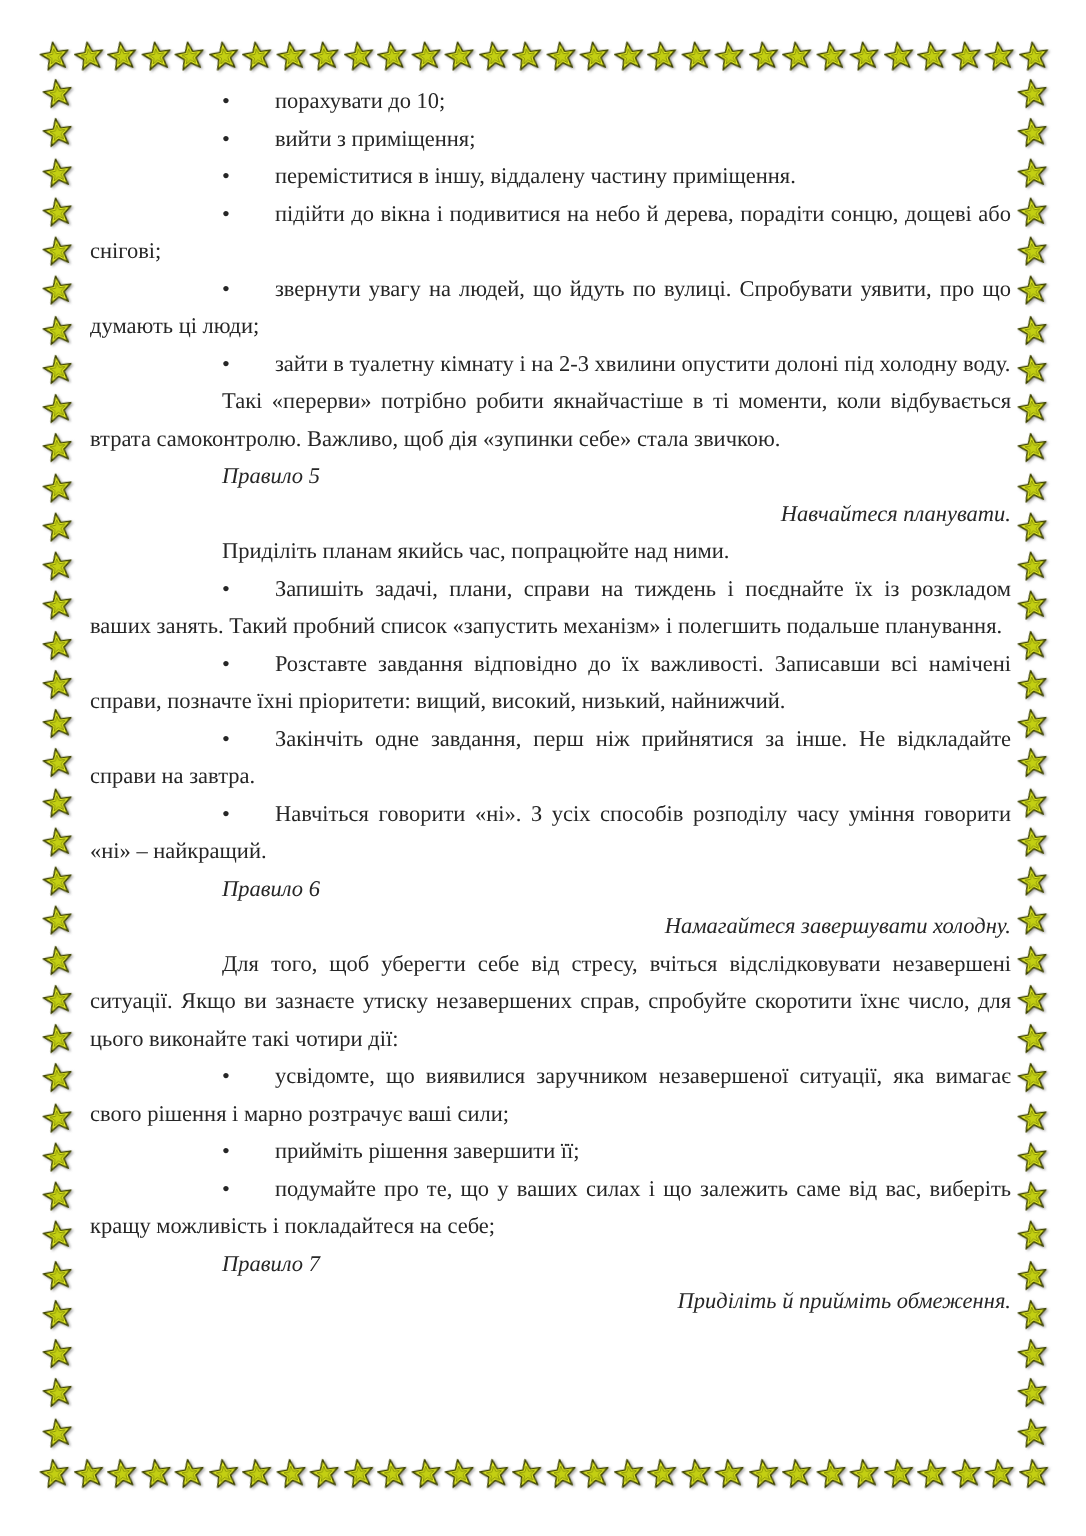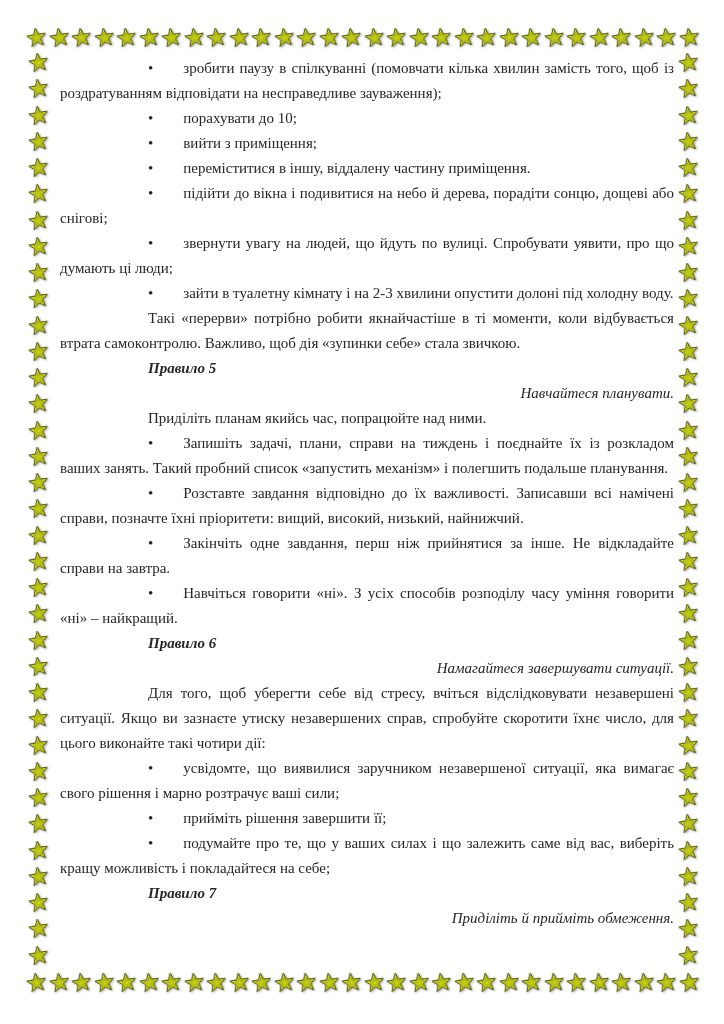--- a/index.html
+++ b/index.html
@@ -56,21 +56,21 @@
     left: 60px;
     width: 614px;
   }
   .content p {
     margin: 0;
     font-size: 15px;
     line-height: 25px;
     text-indent: 88px;
   }
   p.body, p.bullet { text-align: justify; }
-  p.rule-heading { font-weight: bold; font-style: italic; text-align: left; }
+  p.rule-heading { font-weight: normal; font-style: italic; text-align: left; }
   p.rule-subtitle { font-style: italic; text-align: right; }
   .bullet-char { display: inline-block; text-indent: 0; }
   .bullet-tab { display: inline-block; width: 30px; text-indent: 0; }
 </style>
 </head>
 <body>
 
 <div class="page">
   <div class="border-row top">
       <svg class="star" viewBox="0 0 64 64">
@@ -594,37 +594,36 @@
       <svg class="star" viewBox="0 0 64 64">
         <polygon points="32,3 39.4,22.8 60.5,23.7 44,36.9 49.6,57.3 32,45.6 14.4,57.3 20,36.9 3.5,23.7 24.6,22.8" fill="#e3ea25" stroke="#3f4502" stroke-width="3" stroke-linejoin="round"></polygon>
         <polygon points="32,16.5 36.1,27.4 47.7,27.9 38.6,35.2 41.7,46.4 32,39.9 22.3,46.4 25.4,35.2 16.3,27.9 27.9,27.4" fill="#c3cf12" stroke="#6f7c00" stroke-width="1.5" stroke-linejoin="round"></polygon>
       </svg>
       <svg class="star" viewBox="0 0 64 64">
         <polygon points="32,3 39.4,22.8 60.5,23.7 44,36.9 49.6,57.3 32,45.6 14.4,57.3 20,36.9 3.5,23.7 24.6,22.8" fill="#e3ea25" stroke="#3f4502" stroke-width="3" stroke-linejoin="round"></polygon>
         <polygon points="32,16.5 36.1,27.4 47.7,27.9 38.6,35.2 41.7,46.4 32,39.9 22.3,46.4 25.4,35.2 16.3,27.9 27.9,27.4" fill="#c3cf12" stroke="#6f7c00" stroke-width="1.5" stroke-linejoin="round"></polygon>
       </svg>
     </div>
   <div class="content">
-      <p class="bullet"><span class="bullet-char">•</span><span class="bullet-tab"></span><span>зробити паузу в спілкуванні (помовчати кілька хвилин замість того, щоб із роздратуванням відповідати на несправедливе зауваження);</span></p>
       <p class="bullet"><span class="bullet-char">•</span><span class="bullet-tab"></span><span>порахувати до 10;</span></p>
       <p class="bullet"><span class="bullet-char">•</span><span class="bullet-tab"></span><span>вийти з приміщення;</span></p>
       <p class="bullet"><span class="bullet-char">•</span><span class="bullet-tab"></span><span>переміститися в іншу, віддалену частину приміщення.</span></p>
       <p class="bullet"><span class="bullet-char">•</span><span class="bullet-tab"></span><span>підійти до вікна і подивитися на небо й дерева, порадіти сонцю, дощеві або снігові;</span></p>
       <p class="bullet"><span class="bullet-char">•</span><span class="bullet-tab"></span><span>звернути увагу на людей, що йдуть по вулиці. Спробувати уявити, про що думають ці люди;</span></p>
       <p class="bullet"><span class="bullet-char">•</span><span class="bullet-tab"></span><span>зайти в туалетну кімнату і на 2-3 хвилини опустити долоні під холодну воду.</span></p>
       <p class="body">Такі «перерви» потрібно робити якнайчастіше в ті моменти, коли відбувається втрата самоконтролю. Важливо, щоб дія «зупинки себе» стала звичкою.</p>
       <p class="rule-heading">Правило 5</p>
       <p class="rule-subtitle">Навчайтеся планувати.</p>
       <p class="body">Приділіть планам якийсь час, попрацюйте над ними.</p>
       <p class="bullet"><span class="bullet-char">•</span><span class="bullet-tab"></span><span>Запишіть задачі, плани, справи на тиждень і поєднайте їх із розкладом ваших занять. Такий пробний список «запустить механізм» і полегшить подальше планування.</span></p>
       <p class="bullet"><span class="bullet-char">•</span><span class="bullet-tab"></span><span>Розставте завдання відповідно до їх важливості. Записавши всі намічені справи, позначте їхні пріоритети: вищий, високий, низький, найнижчий.</span></p>
       <p class="bullet"><span class="bullet-char">•</span><span class="bullet-tab"></span><span>Закінчіть одне завдання, перш ніж прийнятися за інше. Не відкладайте справи на завтра.</span></p>
       <p class="bullet"><span class="bullet-char">•</span><span class="bullet-tab"></span><span>Навчіться говорити «ні». З усіх способів розподілу часу уміння говорити «ні» – найкращий.</span></p>
       <p class="rule-heading">Правило 6</p>
-      <p class="rule-subtitle">Намагайтеся завершувати ситуації.</p>
+      <p class="rule-subtitle">Намагайтеся завершувати холодну.</p>
       <p class="body">Для того, щоб уберегти себе від стресу, вчіться відслідковувати незавершені ситуації. Якщо ви зазнаєте утиску незавершених справ, спробуйте скоротити їхнє число, для цього виконайте такі чотири дії:</p>
       <p class="bullet"><span class="bullet-char">•</span><span class="bullet-tab"></span><span>усвідомте, що виявилися заручником незавершеної ситуації, яка вимагає свого рішення і марно розтрачує ваші сили;</span></p>
       <p class="bullet"><span class="bullet-char">•</span><span class="bullet-tab"></span><span>прийміть рішення завершити її;</span></p>
       <p class="bullet"><span class="bullet-char">•</span><span class="bullet-tab"></span><span>подумайте про те, що у ваших силах і що залежить саме від вас, виберіть кращу можливість і покладайтеся на себе;</span></p>
       <p class="rule-heading">Правило 7</p>
       <p class="rule-subtitle">Приділіть й прийміть обмеження.</p>
     </div>
 </div>
 
 </body></html>

